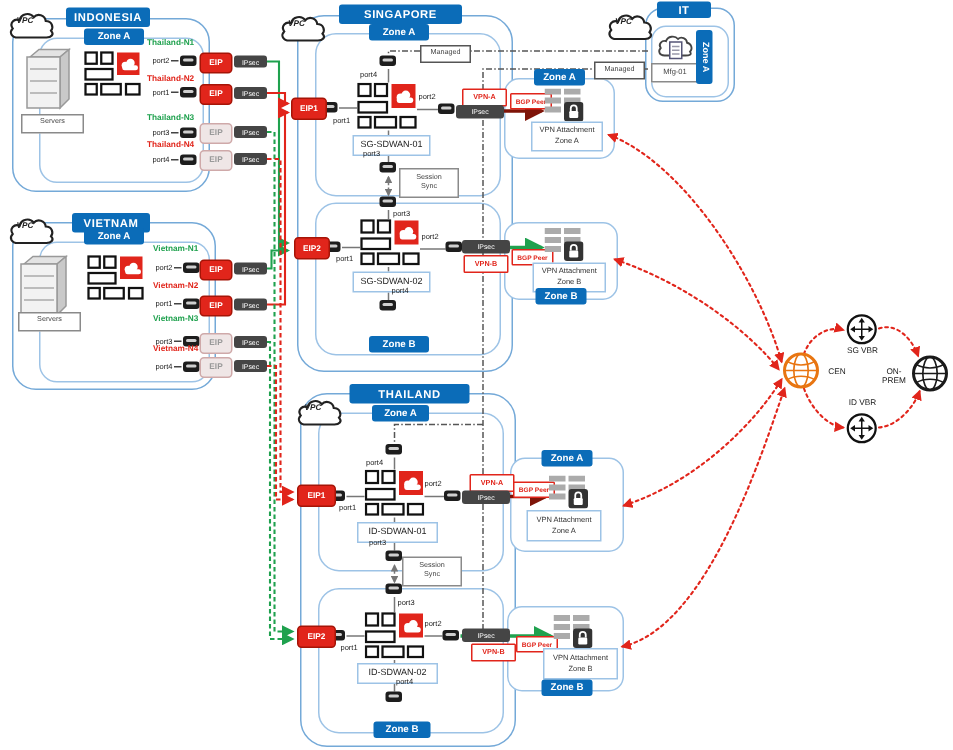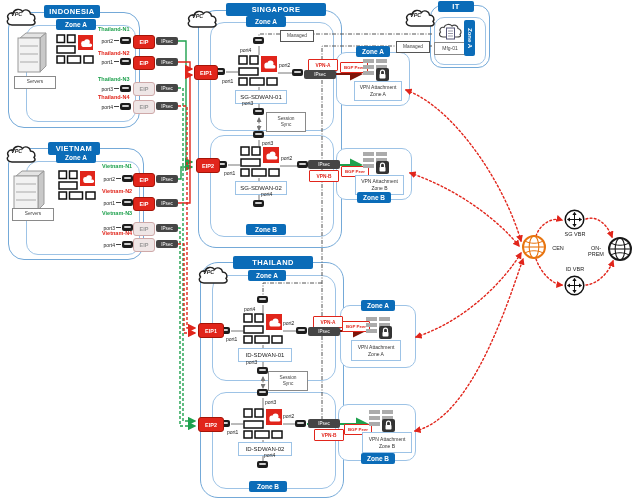--- a/index.html
+++ b/index.html
@@ -159,21 +159,21 @@
   <div class="vpc-txt" style="left:410px;top:12px;">VPC</div>
   <svg class="node" style="left:196px;top:264px;" width="34" height="22">
       <path d="M8,19 C3.5,19 2,15.5 4.5,13 C2,9.5 5.5,6 9,7.5 C10,3 16,2 18.5,5.5 C21,2.5 26,4 26.5,8 C30.5,8 32,12 30,14.5 C32.5,17 30,19 27,19 Z" fill="#fff" stroke="#222" stroke-width="1.4"></path>
     </svg>
   <div class="vpc-txt" style="left:203px;top:269px;">VPC</div>
 
   <div class="rhdr" style="left:44px;top:5px;width:56px;height:13px;">INDONESIA</div>
   <div class="zhdr" style="left:56px;top:19px;width:40px;height:11px;">Zone A</div>
   <div class="rhdr" style="left:48px;top:142px;width:52px;height:13px;">VIETNAM</div>
   <div class="zhdr" style="left:56px;top:152px;width:40px;height:11px;">Zone A</div>
-  <div class="rhdr" style="left:226px;top:3px;width:100px;height:13px;">SINGAPORE</div>
+  <div class="rhdr" style="left:226px;top:3px;width:82px;height:13px;">SINGAPORE</div>
   <div class="zhdr" style="left:246px;top:16px;width:40px;height:11px;">Zone A</div>
   <div class="zhdr" style="left:246px;top:224px;width:40px;height:11px;">Zone B</div>
   <div class="rhdr" style="left:438px;top:1px;width:36px;height:11px;">IT</div>
   <div class="zhdr vert" style="left:464px;top:20px;width:11px;height:36px;font-size:6px;">Zone A</div>
   <div class="rhdr" style="left:233px;top:256px;width:80px;height:13px;">THAILAND</div>
   <div class="zhdr" style="left:248px;top:270px;width:38px;height:11px;">Zone A</div>
   <div class="zhdr" style="left:249px;top:481px;width:38px;height:11px;">Zone B</div>
   <div class="zhdr" style="left:356px;top:46px;width:34px;height:11px;">Zone A</div>
   <div class="zhdr" style="left:357px;top:192px;width:34px;height:11px;">Zone B</div>
   <div class="zhdr" style="left:361px;top:300px;width:34px;height:11px;">Zone A</div>

